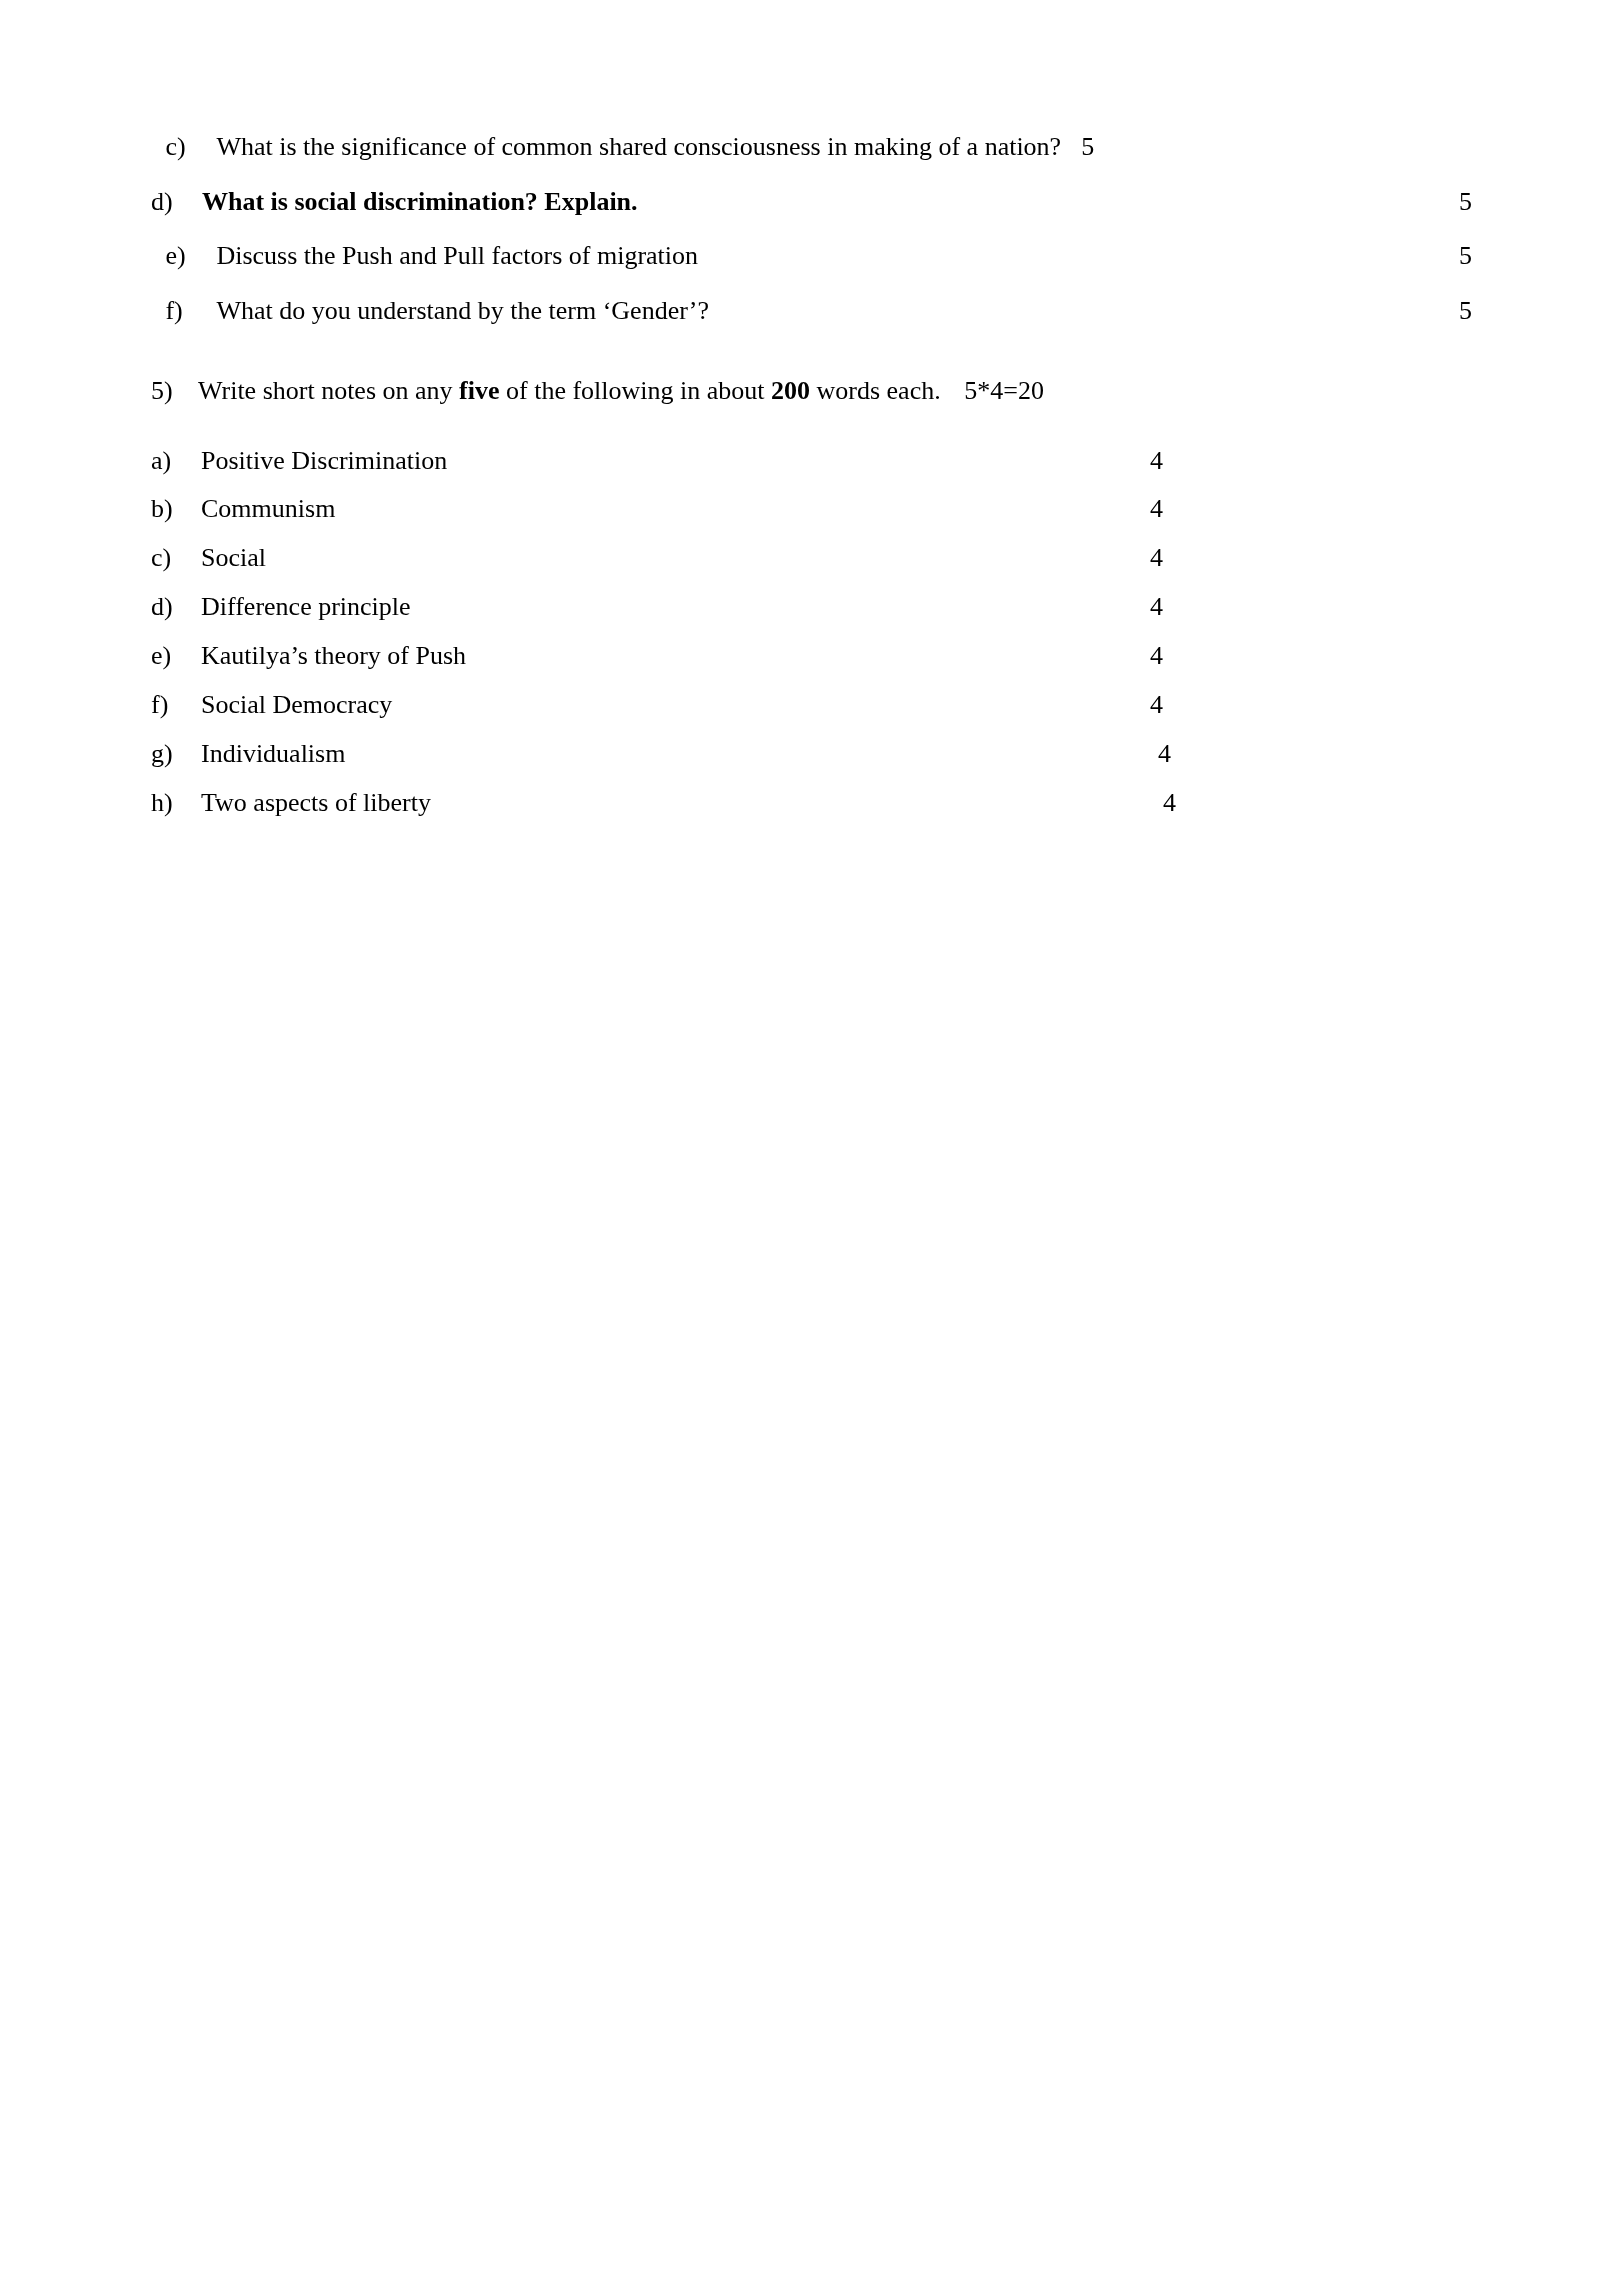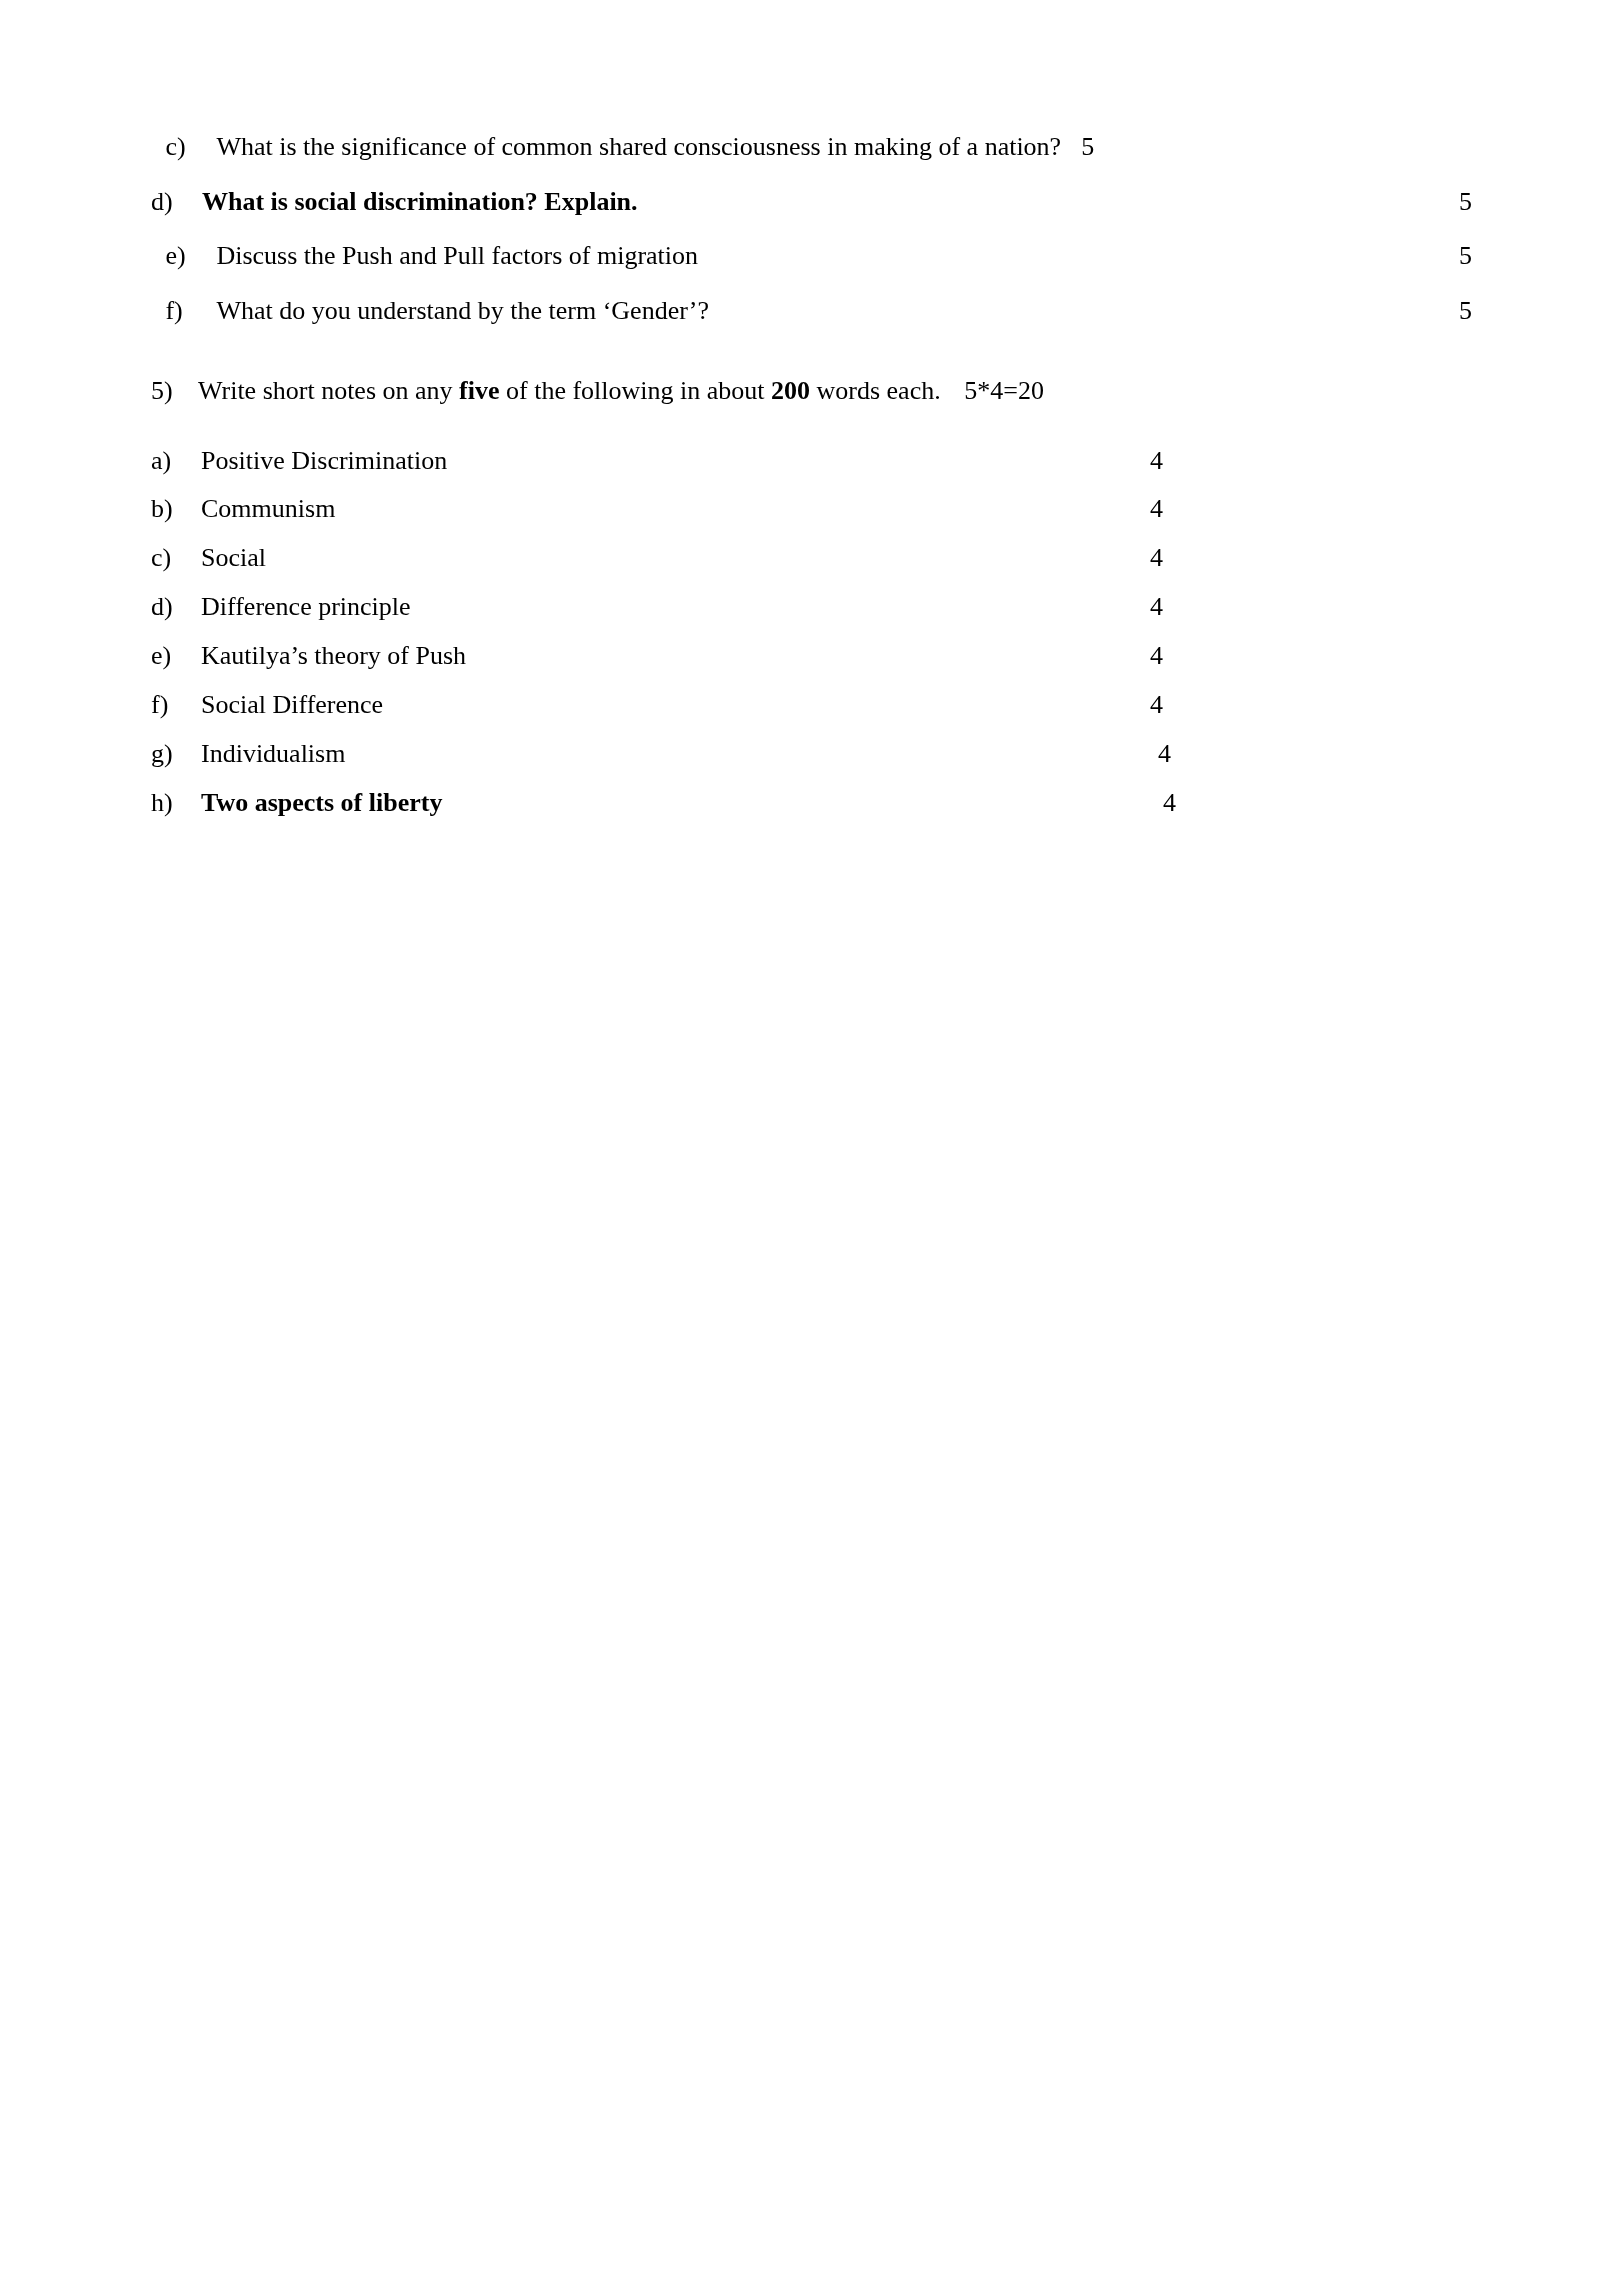--- a/index.html
+++ b/index.html
@@ -160,32 +160,32 @@
     </div>
 
     <div class="q-line">
       <span class="marker">e)</span>
       <span class="q-text">Kautilya’s theory of Push</span>
       <span class="marks">4</span>
     </div>
 
     <div class="q-line">
       <span class="marker">f)</span>
-      <span class="q-text">Social Difference</span>
+      <span class="q-text">Social Democracy</span>
       <span class="marks">4</span>
     </div>
 
     <div class="q-line">
       <span class="marker">g)</span>
       <span class="q-text" style="width:957px;">Individualism</span>
       <span class="marks">4</span>
     </div>
 
     <div class="q-line">
       <span class="marker">h)</span>
-      <span class="q-text" style="width:962px;font-weight:bold;">Two aspects of liberty</span>
+      <span class="q-text" style="width:962px;">Two aspects of liberty</span>
       <span class="marks">4</span>
     </div>
 
   </div>
 
 </div>
 
 
 </body></html>

